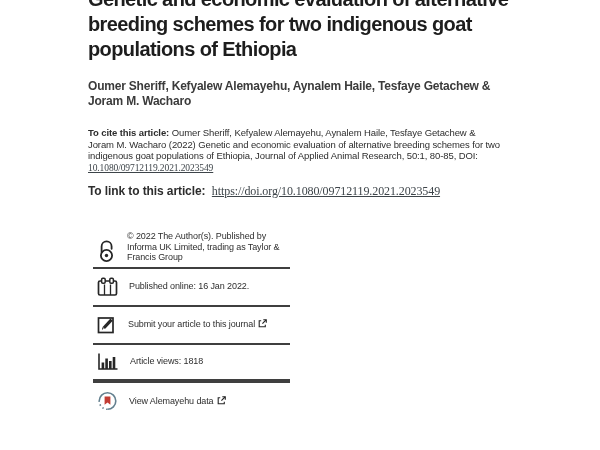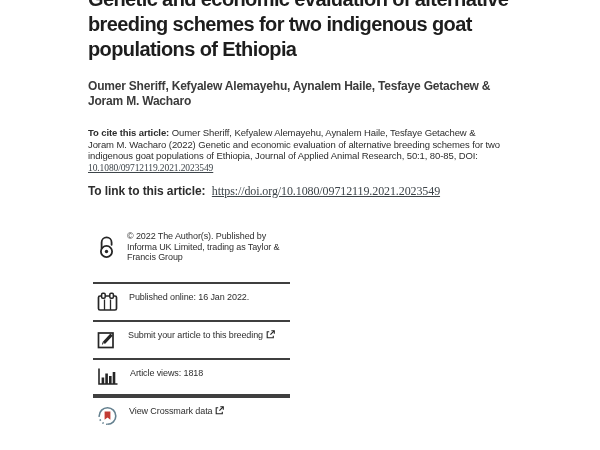--- a/index.html
+++ b/index.html
@@ -25,22 +25,22 @@
     font-size:9.5px;line-height:11.5px;color:#2d2d2d;letter-spacing:-0.1px;
   }
   .cite .lbl{font-weight:700;}
   .journal{}
   a.doc-link{color:#3d4449;text-decoration:underline;cursor:pointer;font-family:Liberation Serif, serif;}
   .linkline{margin-top:10px;width:430px;font-size:12px;letter-spacing:-0.1px;}
   .linkline .lbl{font-weight:700;}
 
   .rows{margin-top:27px;width:205px;}
   .divider{border:none;border-top:2px solid #3f3f3f;width:197px;margin:0 0 0 5px;}
-  .info-row{display:flex;gap:11px;align-items:flex-start;padding:8px 0 8px 9px;}
-  .info-row.multiline{align-items:center;padding:5px 0 19px 9px;}
+  .info-row{display:flex;gap:11px;align-items:center;padding:8px 0 8px 9px;}
+  .info-row.multiline{align-items:flex-end;padding:5px 0 4px 9px;}
   .row-text{font-size:9px;line-height:10.5px;color:#2e2e2e;letter-spacing:-0.1px;width:180px;}
   .row-text.single{width:auto;}
   .icon{flex:0 0 auto;display:inline-flex;}
   .launch{display:inline-block;vertical-align:-1px;margin-left:3px;}
   svg{display:block;}
 </style>
 </head>
 <body>
 
 <div class="page">
@@ -84,21 +84,21 @@
     <hr class="divider">
 
     <div class="info-row">
       <span class="icon">
         <svg width="20" height="20" viewBox="0 0 20 20">
           <rect x="1.5" y="3" width="14.5" height="14.5" fill="none" stroke="#262626" stroke-width="1.7"></rect>
           <line x1="6.8" y1="13" x2="14.6" y2="4.6" stroke="#262626" stroke-width="3.2"></line>
           <path d="M6.8 13 L4.9 15.2 L5.4 12.3 Z" fill="#262626"></path>
         </svg>
       </span>
-      <span class="row-text single"><span>Submit your article to this breeding</span><span class="launch"><svg width="9" height="9" viewBox="0 0 9 9">
+      <span class="row-text single"><span>Submit your article to this journal</span><span class="launch"><svg width="9" height="9" viewBox="0 0 9 9">
               <path d="M3.2 1.7 H1.2 V7.8 H7.3 V5.8" fill="none" stroke="#262626" stroke-width="1.1"></path>
               <path d="M4.4 4.6 L8 1" fill="none" stroke="#262626" stroke-width="1.1"></path>
               <path d="M5.3 0.7 H8.3 V3.7" fill="none" stroke="#262626" stroke-width="1.1"></path>
             </svg></span></span>
     </div>
 
     <hr class="divider">
 
     <div class="info-row">
       <span class="icon">
@@ -120,21 +120,21 @@
 
     <div class="info-row">
       <span class="icon">
         <svg width="21" height="22" viewBox="0 0 21 22">
           <circle cx="10.5" cy="10" r="8.3" fill="#ffffff" stroke="none"></circle>
           <path d="M2.2 10 a8.3 8.3 0 1 1 8.3 8.3" fill="none" stroke="#64808f" stroke-width="1.6"></path>
           <path d="M10.5 18.3 a8.3 8.3 0 0 1 -8.3 -8.3" fill="none" stroke="#64808f" stroke-width="1.6" stroke-dasharray="1.4 2.6"></path>
           <path d="M7.6 5.5 h5.8 v8.2 l-2.9 -2.2 l-2.9 2.2 Z" fill="#c23c34"></path>
         </svg>
       </span>
-      <span class="row-text single"><span>View Crossmark data</span><span class="launch"><svg width="9" height="9" viewBox="0 0 9 9">
+      <span class="row-text single"><span>View Alemayehu data</span><span class="launch"><svg width="9" height="9" viewBox="0 0 9 9">
               <path d="M3.2 1.7 H1.2 V7.8 H7.3 V5.8" fill="none" stroke="#262626" stroke-width="1.1"></path>
               <path d="M4.4 4.6 L8 1" fill="none" stroke="#262626" stroke-width="1.1"></path>
               <path d="M5.3 0.7 H8.3 V3.7" fill="none" stroke="#262626" stroke-width="1.1"></path>
             </svg></span></span>
     </div>
 
   </div>
 </div>
 
 </body></html>

